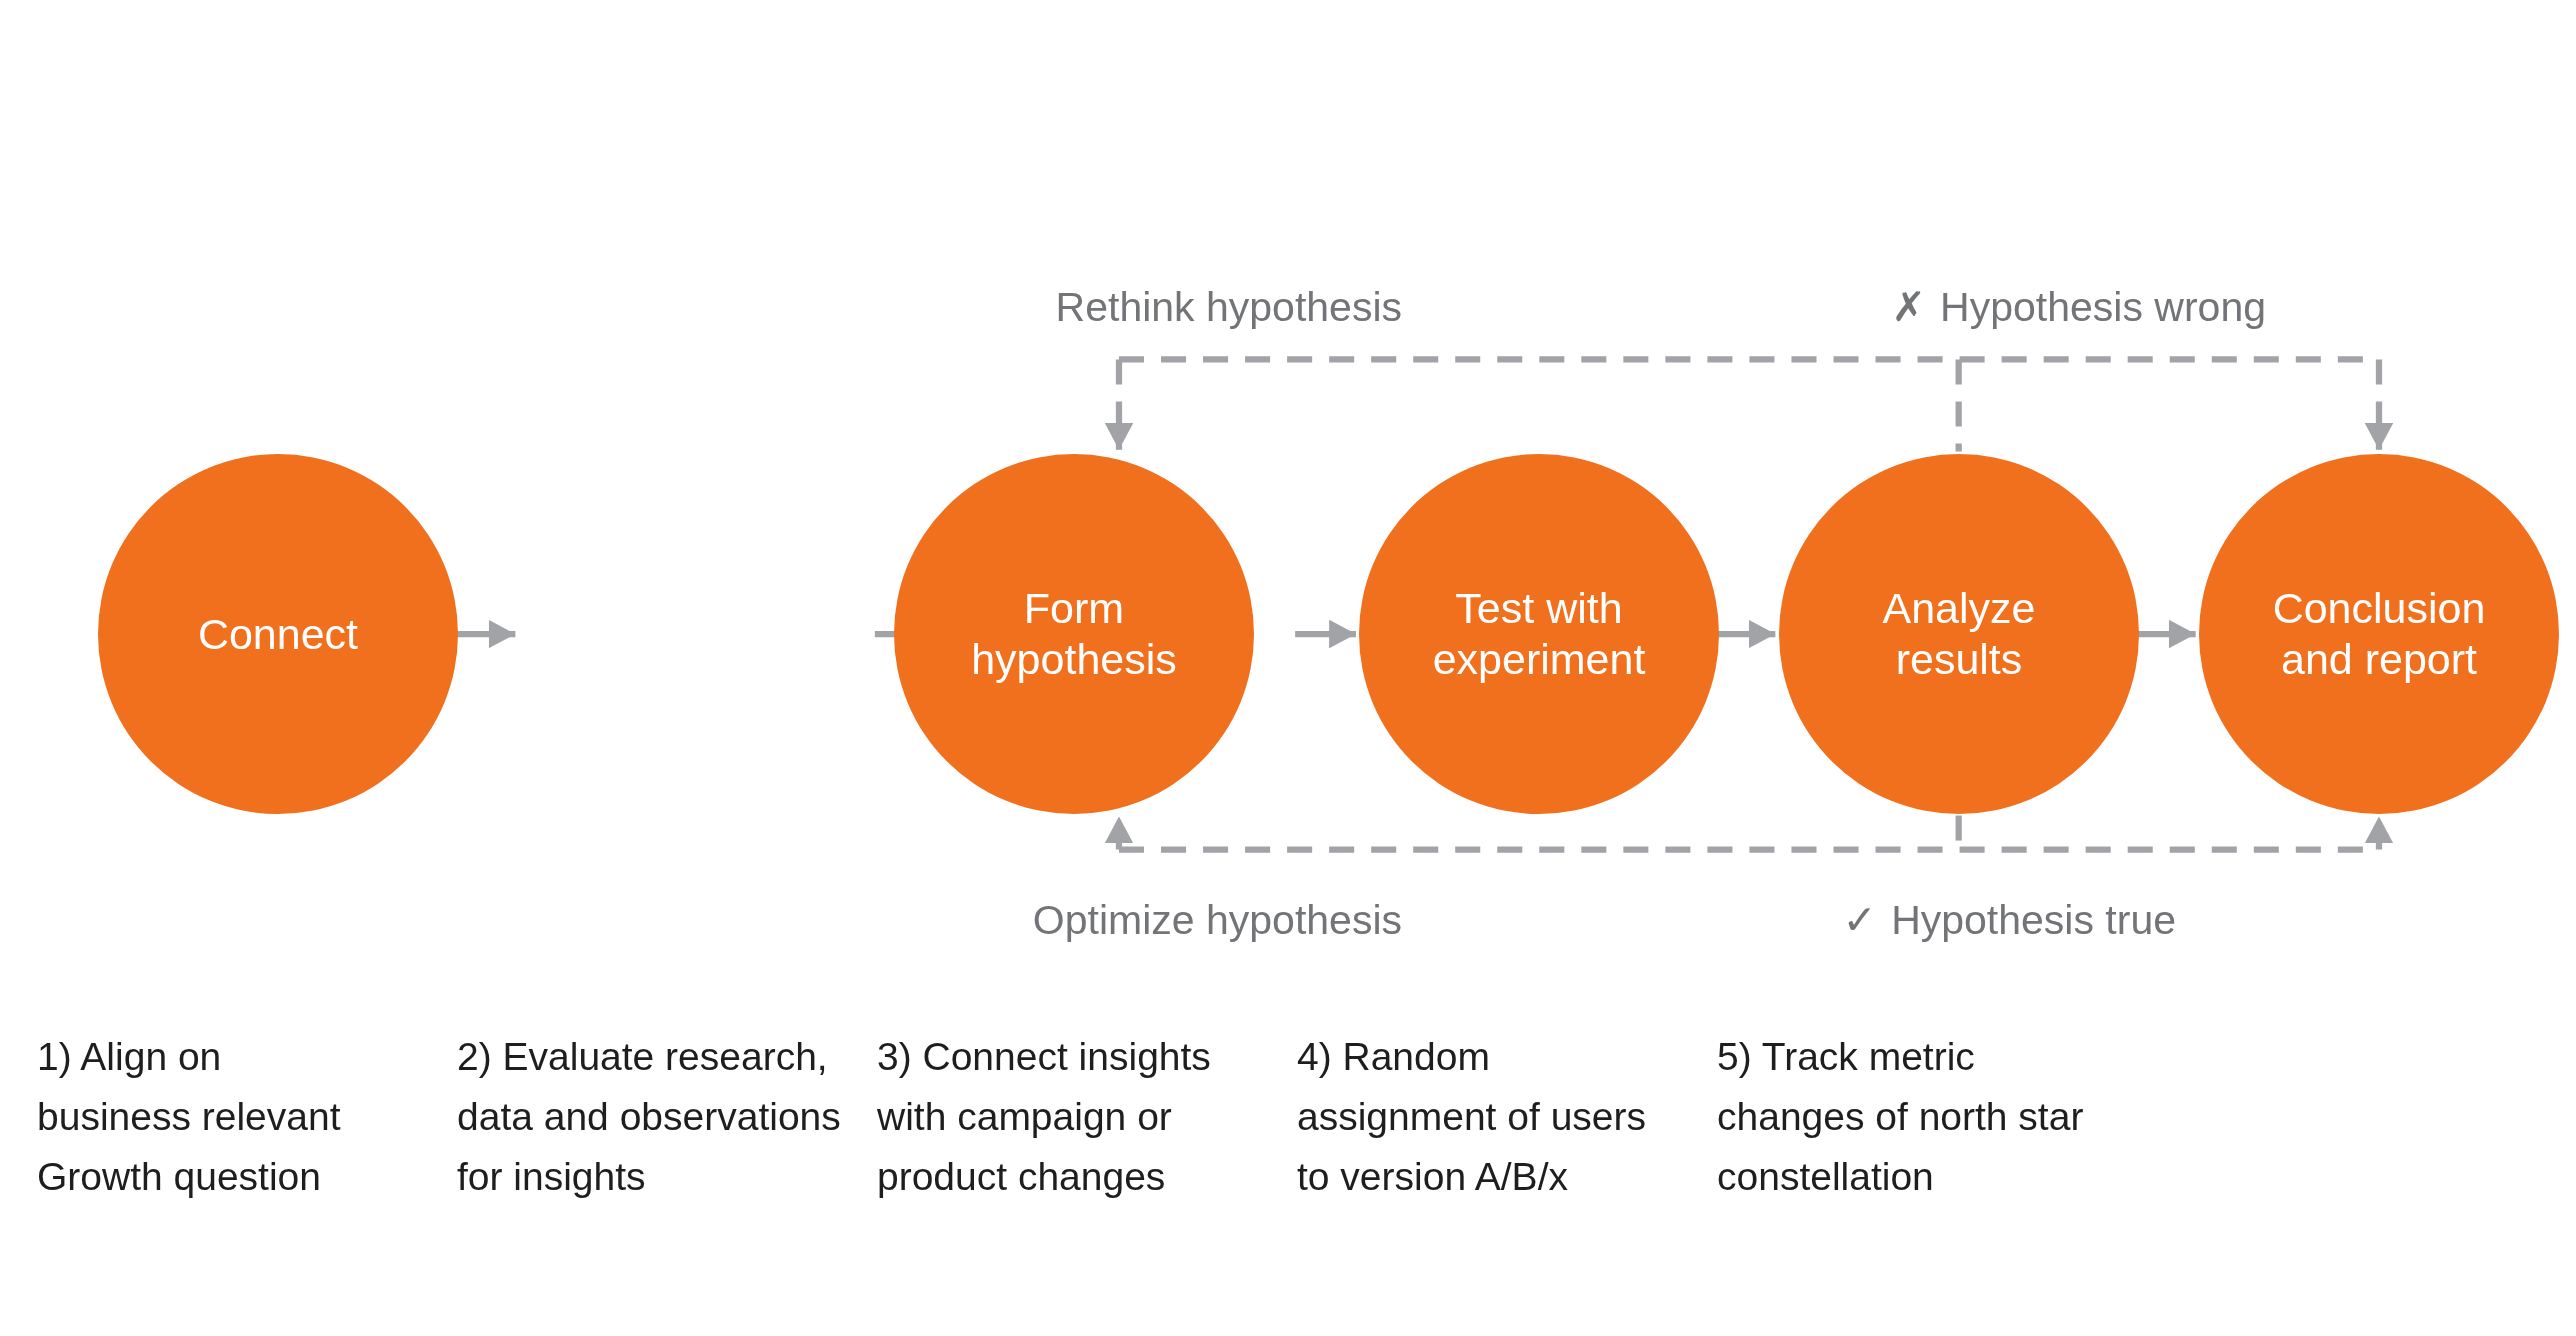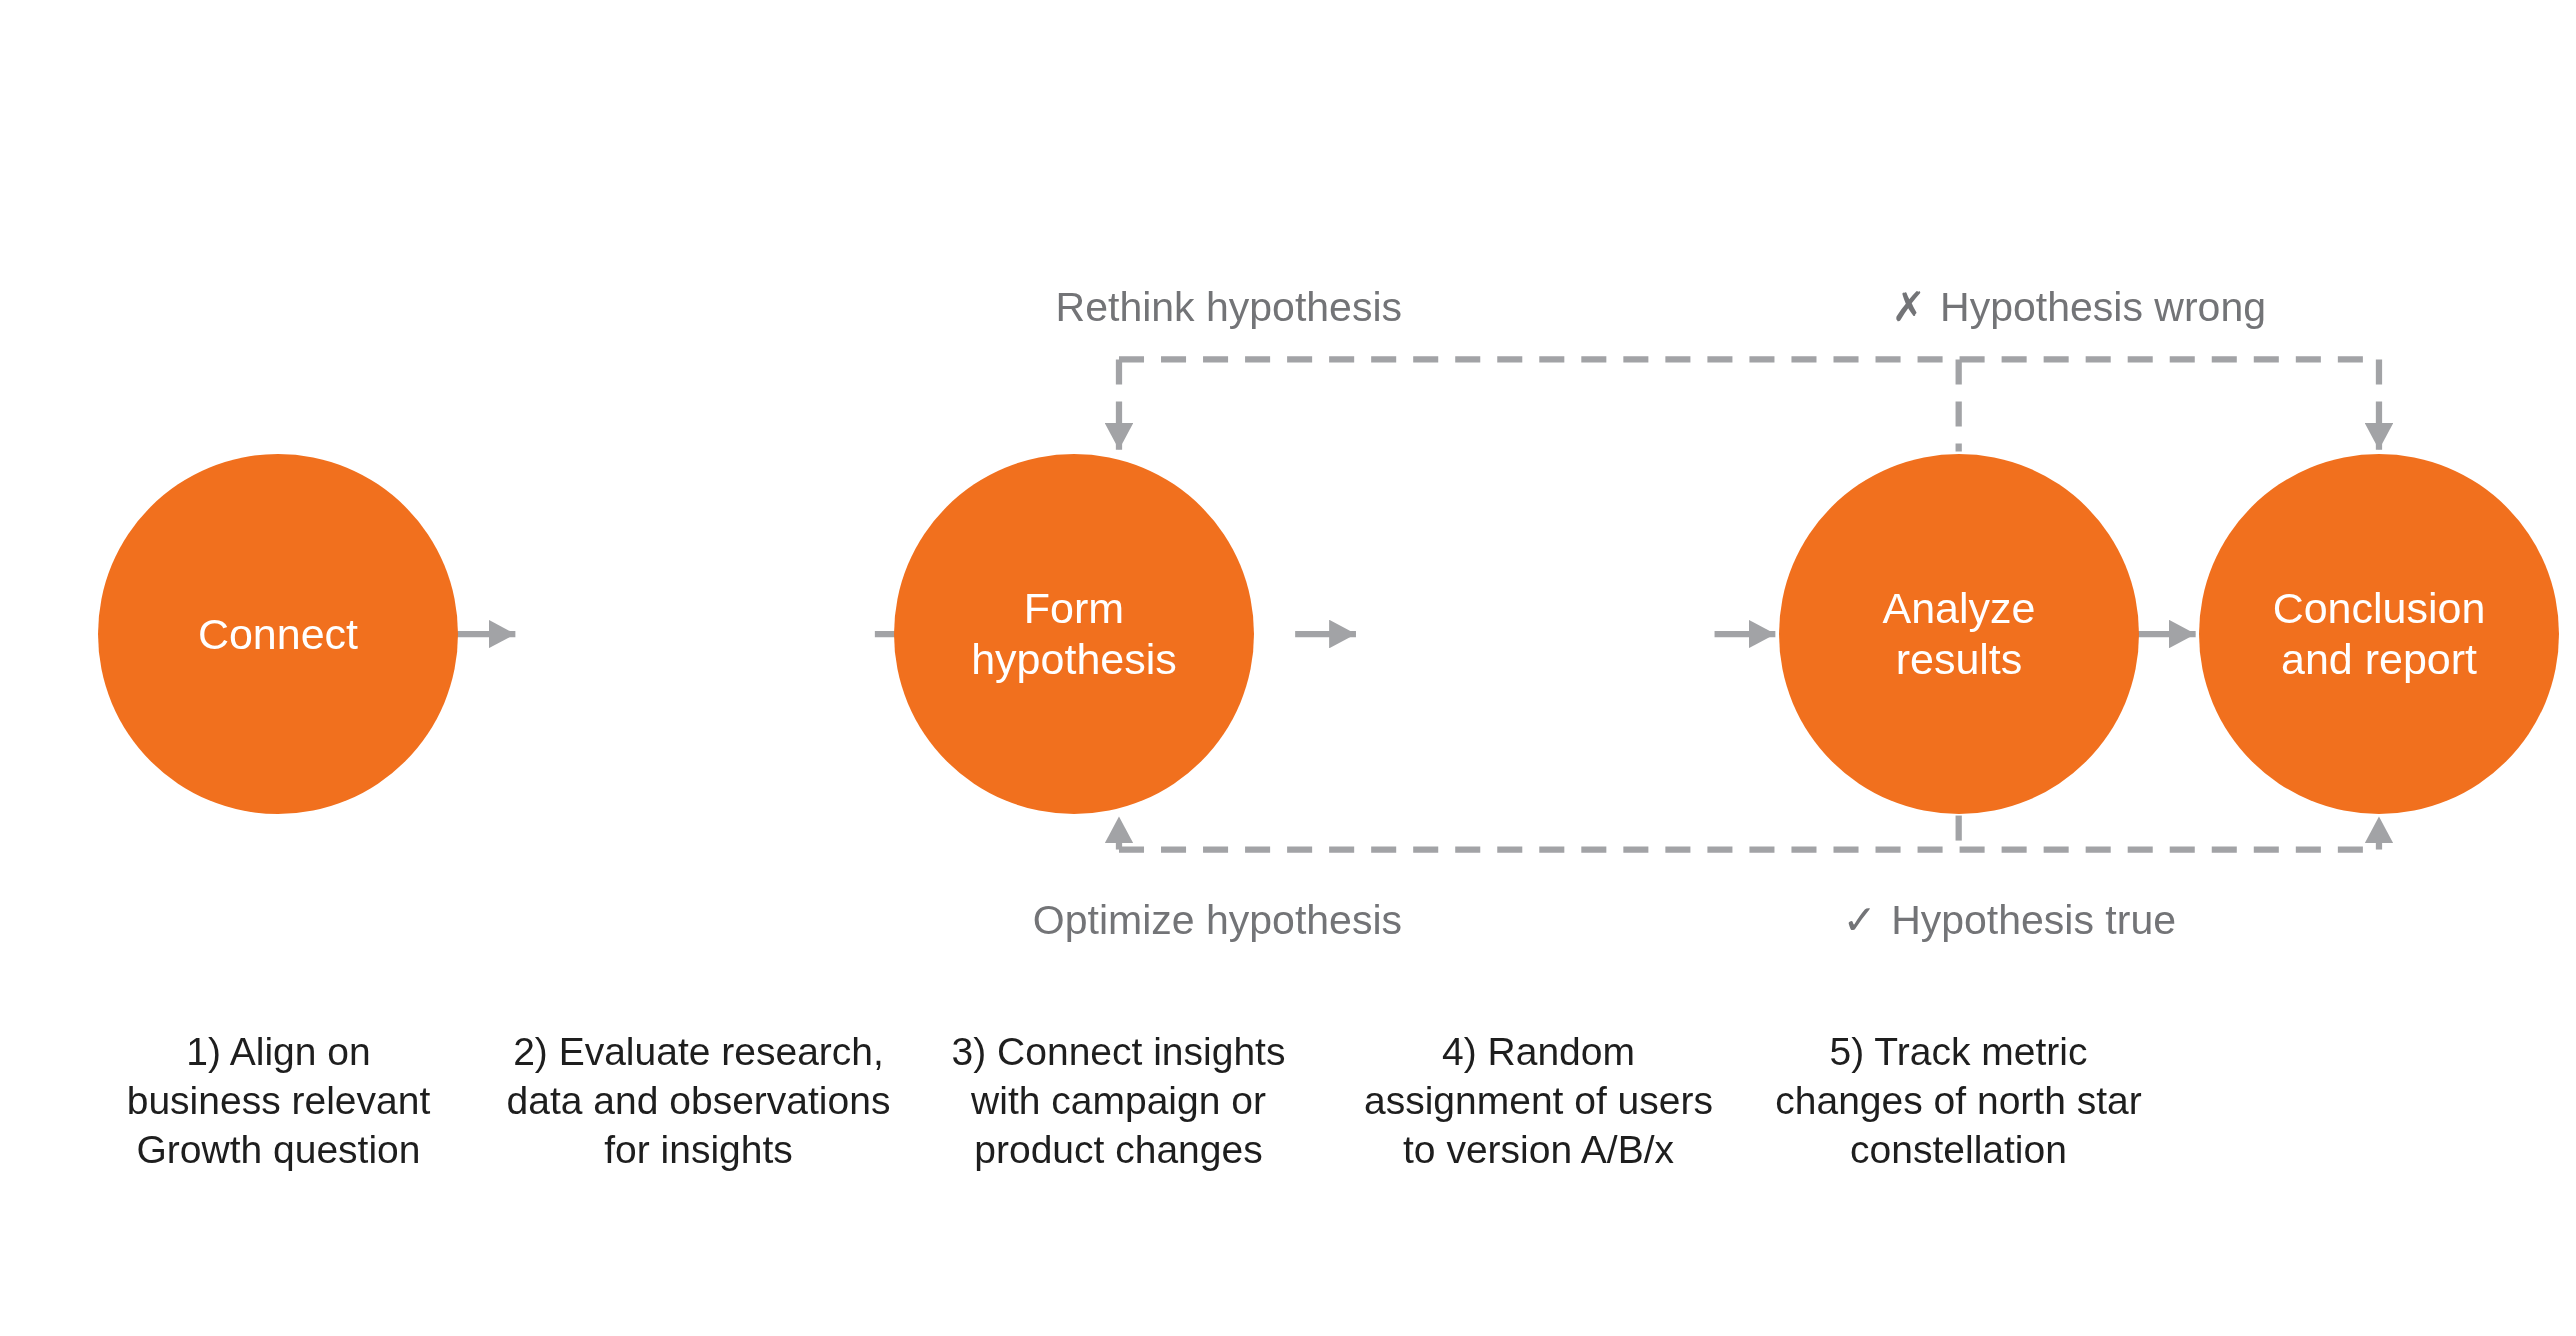--- a/index.html
+++ b/index.html
@@ -14,22 +14,22 @@
   .circle{position:absolute;top:454px;width:360px;height:360px;
           border-radius:50%;background:var(--step-fill);
           display:flex;align-items:center;justify-content:center;}
   .circle span{color:var(--step-text);font-size:43px;line-height:51px;
                text-align:center;white-space:pre-line;}
   .loop-label{position:absolute;width:572px;text-align:right;
               color:var(--feedback-label-gray);font-size:41px;line-height:48px;}
   .loop-label.top{top:283px;}
   .loop-label.bottom{top:896px;}
   .loop-label .mark{margin-right:14.3px;}
-  .desc{position:absolute;top:1027px;width:483px;text-align:center;
-        color:var(--description-text);font-size:39px;line-height:49px;
+  .desc{position:absolute;top:1027px;width:483px;text-align:left;
+        color:var(--description-text);font-size:39px;line-height:60px;
         white-space:pre-line;}
 </style>
 </head>
 <body style="--step-fill: #f1701e; --step-text: #ffffff; --connector-gray: #a2a3a6; --feedback-label-gray: #737477; --description-text: #1e1e1e;">
 
 <div class="diagram">
 
   <svg class="connectors" viewBox="0 0 2880 1494">
     <defs>
       <marker id="arrow" viewBox="0 0 30 32" refX="30" refY="16" markerWidth="30" markerHeight="32" markerUnits="userSpaceOnUse" orient="auto">
@@ -60,20 +60,24 @@
     </g>
   </svg>
 
   <div class="circle" style="left:98px">
       <span>Connect</span>
     </div>
   <div class="circle" style="left:894px">
       <span>Form
 hypothesis</span>
     </div>
+  <div class="circle" style="left:1359px">
+      <span>Test with
+experiment</span>
+    </div>
   <div class="circle" style="left:2199px">
       <span>Conclusion
 and report</span>
     </div>
   <div class="circle" style="left:1779px">
       <span>Analyze
 results</span>
     </div>
 
   <div class="loop-label top" style="left:830px">

